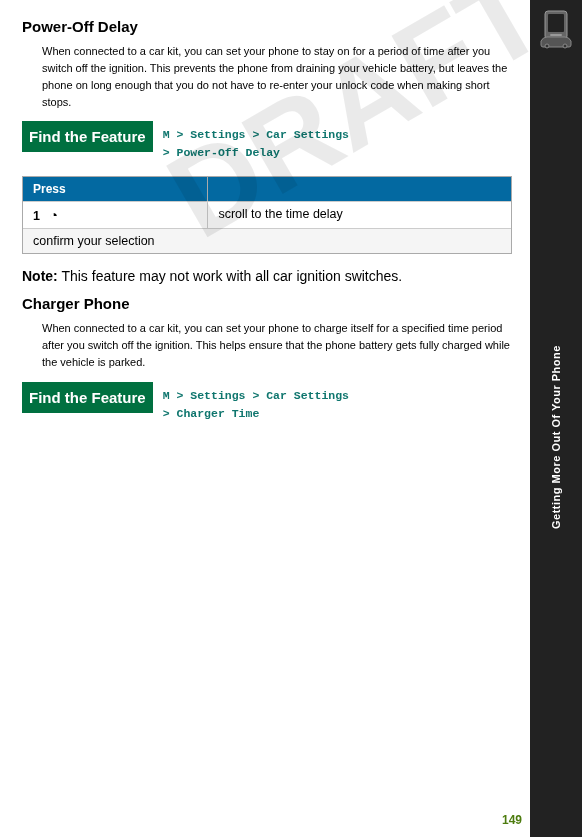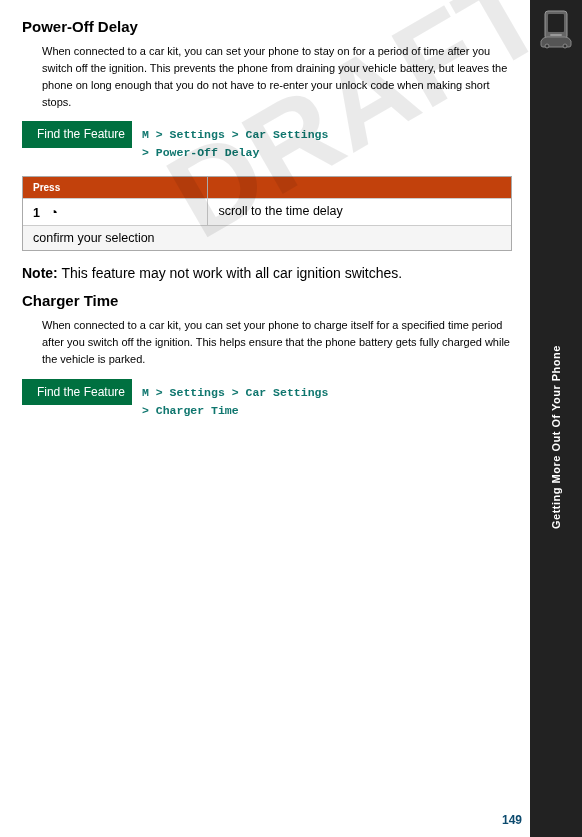--- a/index.html
+++ b/index.html
@@ -39,22 +39,22 @@
     .find-feature-box {
       display: flex;
       align-items: flex-start;
       margin-bottom: 10px;
       margin-top: 4px;
     }
 
     .find-feature-label {
       background: #007040;
       color: #fff;
-      font-size: 12px;
-      font-weight: normal;
+      font-size: 15px;
+      font-weight: bold;
       padding: 5px 7px;
       min-width: 110px;
       text-align: right;
       flex-shrink: 0;
       line-height: 1.4;
     }
 
     .find-feature-path {
       font-size: 12px;
       padding: 4px 10px;
@@ -70,24 +70,24 @@
     }
 
     .table-container {
       border: 1px solid #aaa;
       margin-bottom: 12px;
       width: 100%;
     }
 
     .table-header {
       display: flex;
-      background: #c2410c;
+      background: #0369a1;
       color: #fff;
       font-weight: bold;
-      font-size: 10px;
+      font-size: 12px;
     }
 
     .table-header .col-press {
       width: 38%;
       padding: 5px 10px;
       border-right: 1px solid #aaa;
     }
 
     .table-header .col-to {
       width: 62%;
@@ -185,21 +185,21 @@
       display: flex;
       align-items: center;
       justify-content: center;
     }
 
     .page-number {
       position: absolute;
       bottom: 10px;
       right: 60px;
       font-size: 12px;
-      color: #0c4a6e;
+      color: #4d7c0f;
       font-weight: bold;
     }
 
     
     .draft-watermark {
       position: absolute;
       top: 50px;
       left: 200px;
       width: 300px;
       height: 300px;
@@ -244,21 +244,21 @@
       <div class="col-to">confirm your selection</div>
     </div>
   </div>
 
   <p class="note-text">
     <b>Note:</b>
     <span> This feature may not work with all car ignition switches.</span>
   </p>
 
 
-  <h2 class="section-title">Charger Time</h2>
+  <h2 class="section-title">Charger Phone</h2>
   <p class="body-text">When connected to a car kit, you can set your phone to charge itself for a specified time period after you switch off the ignition. This helps ensure that the phone battery gets fully charged while the vehicle is parked.</p>
 
   <div class="find-feature-box">
     <div class="find-feature-label">Find the Feature</div>
     <div class="find-feature-path">
       <span class="mono">M &gt; Settings &gt; Car Settings</span><br>
       <span class="mono">&gt; Charger Time</span>
     </div>
   </div>
 

